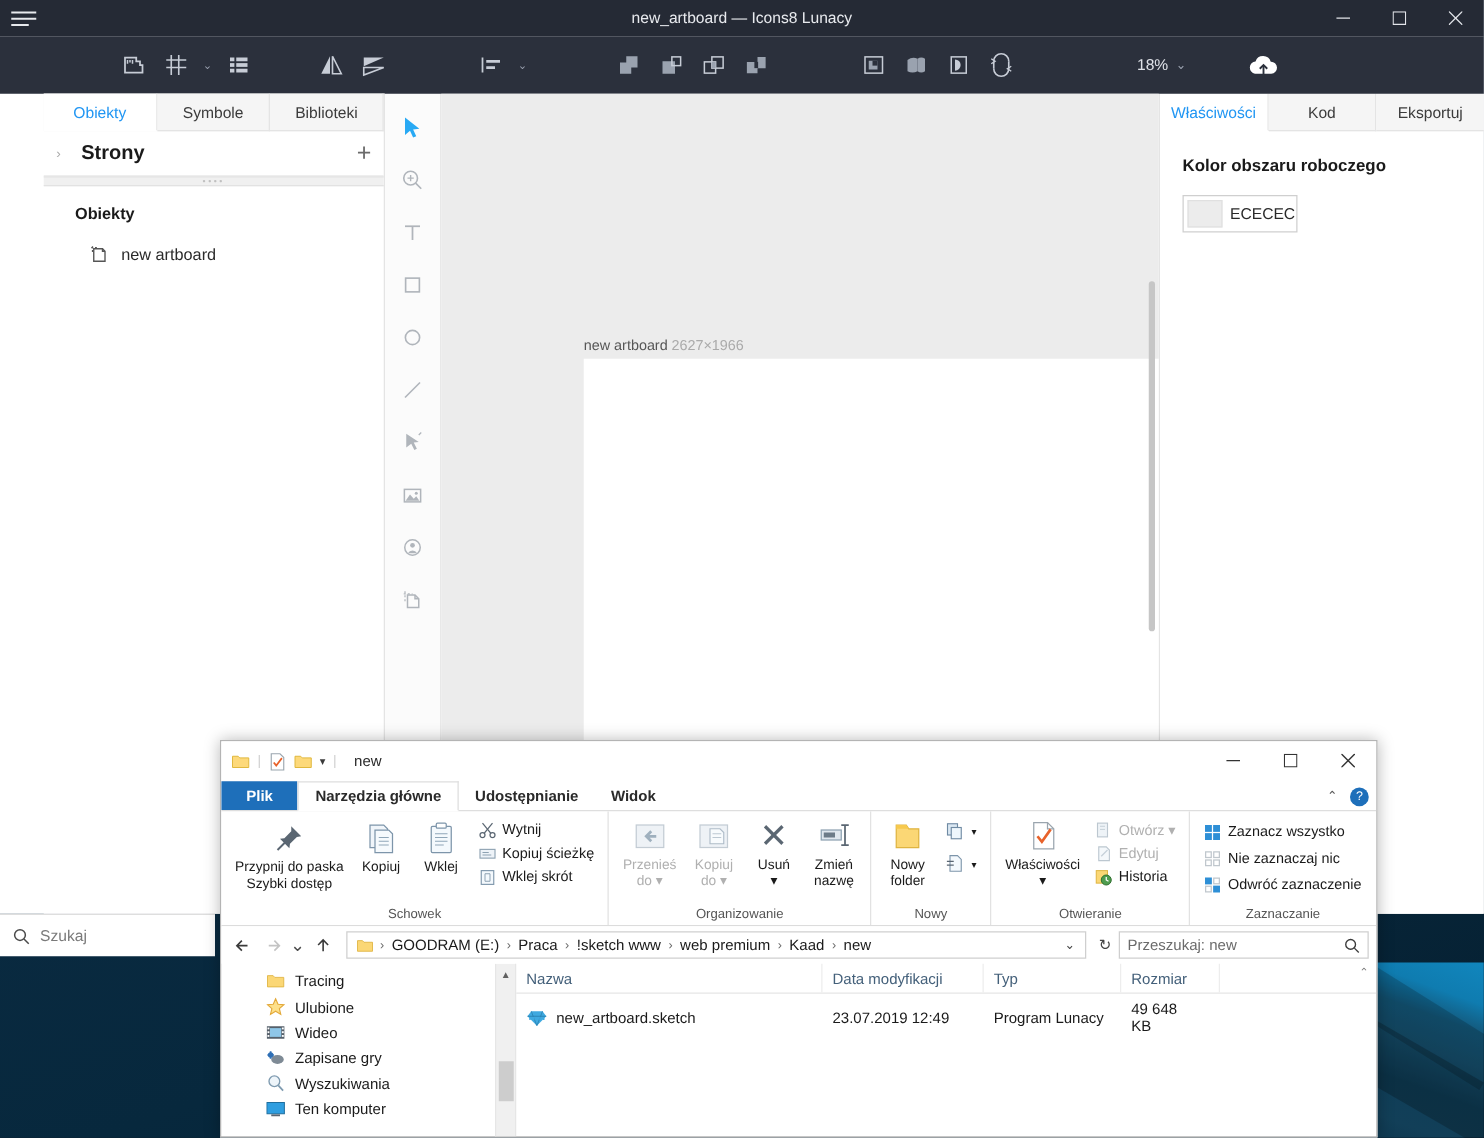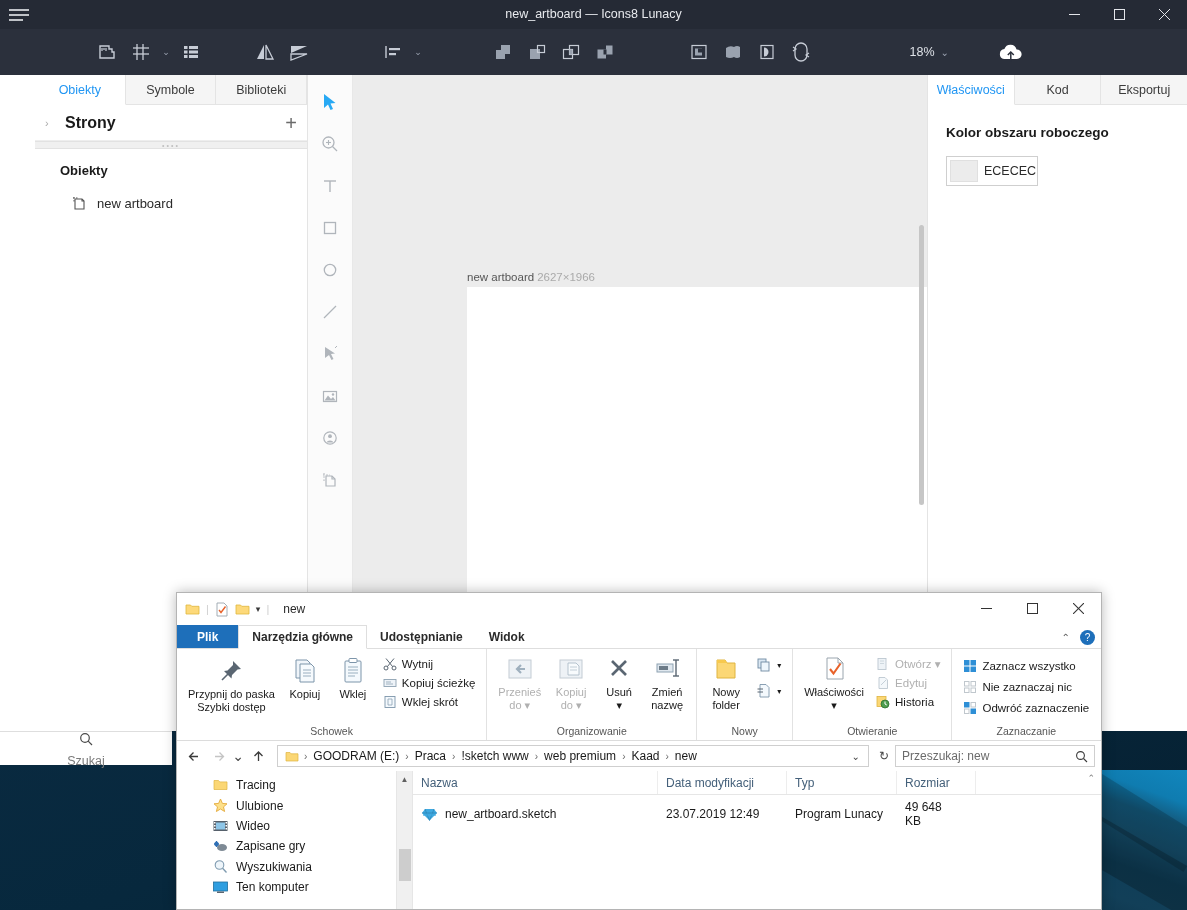--- a/index.html
+++ b/index.html
@@ -29,21 +29,21 @@
   }
   #wall-right::after {
     content: ""; position: absolute; left: -20px; top: 62px; width: 190px; height: 46px;
     background: rgba(0,0,0,0.22); transform: rotate(30deg);
   }
 
   
   #searchbox {
     position: absolute; left: 0; top: 731px; width: 172px; height: 34px;
     background: #ffffff; display: flex; align-items: center; gap: 8px;
-    padding: 0 10px; border-top: 1px solid #dedede; flex-direction: column;
+    padding: 0 10px; border-top: 1px solid #dedede;
   }
   #searchbox .lbl { font-size: 12.5px; color: #7a7a7a; }
 
   
   #lunacy {
     position: absolute; left: 0; top: 0; width: 1187px; height: 731px;
     background: #fff;
   }
   #luna-titlebar {
     height: 29px; background: #252a35; position: relative;

